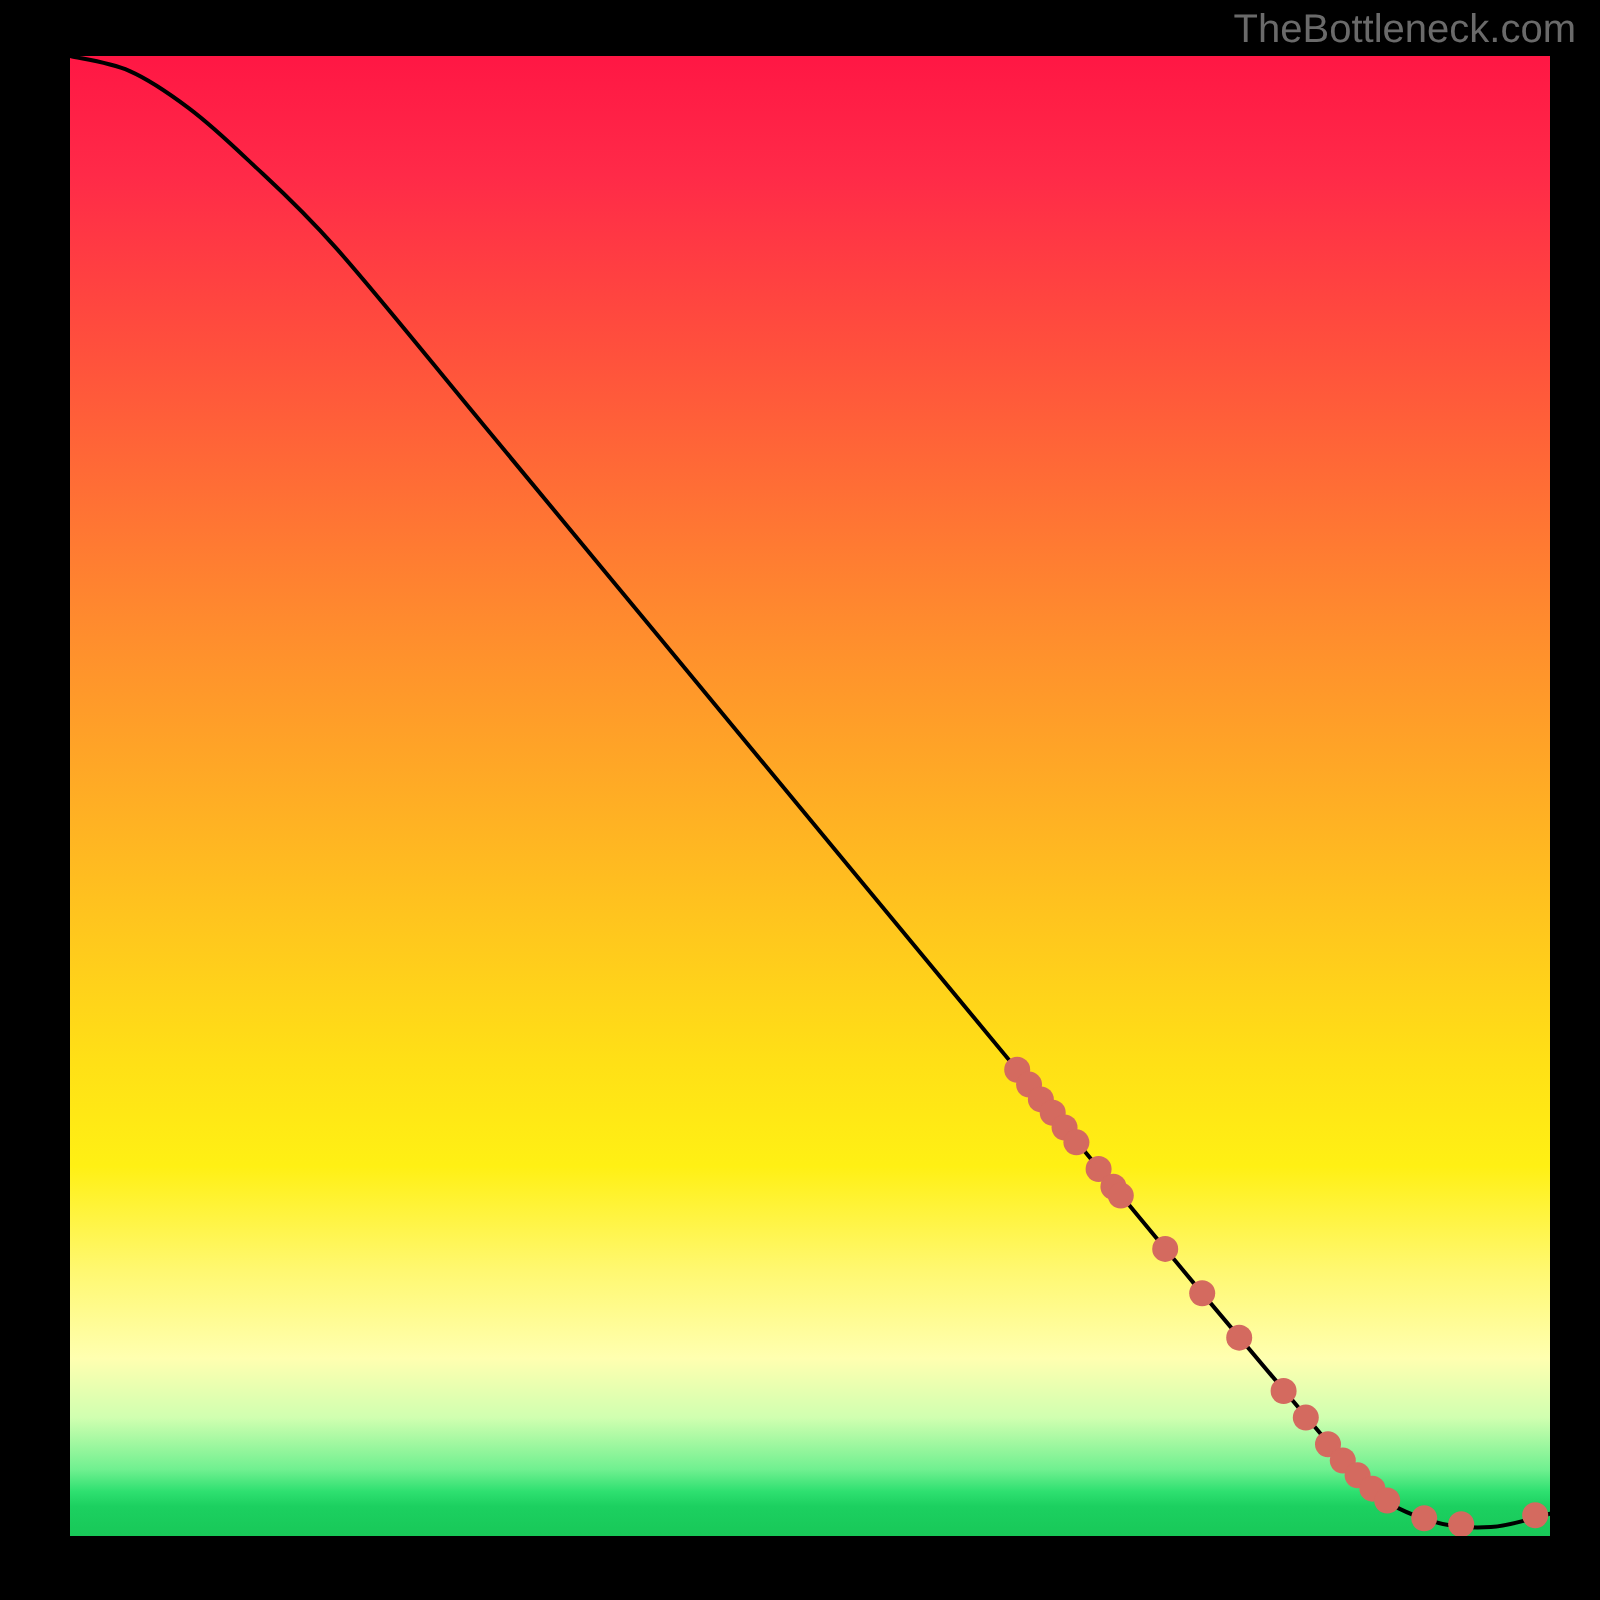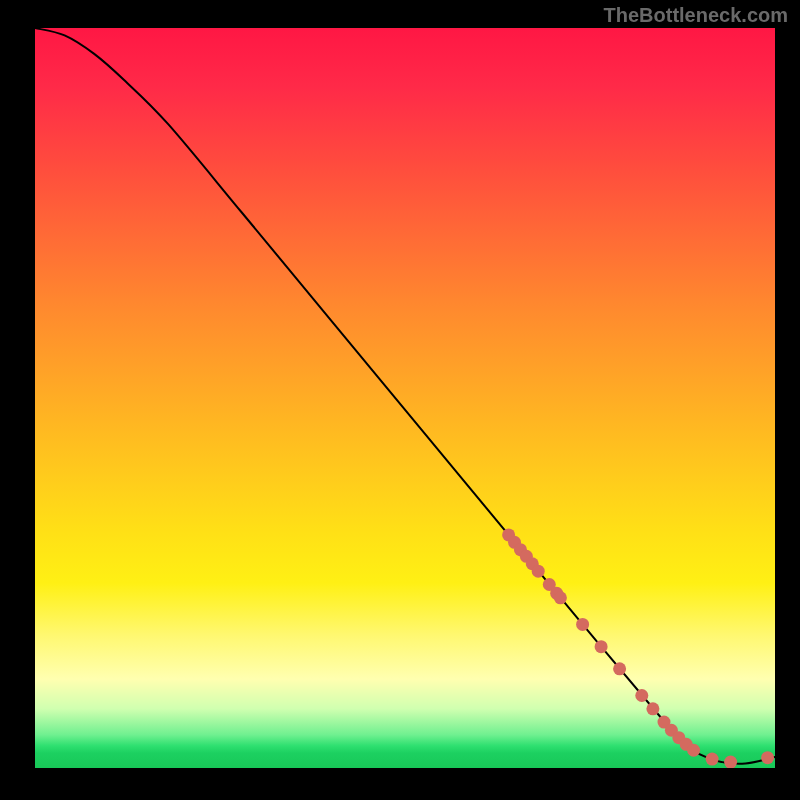--- a/index.html
+++ b/index.html
@@ -10,21 +10,21 @@
     position: relative;
     overflow: hidden;
     font-family: Arial, sans-serif;
   }
   .attribution {
     position: absolute;
     top: 4px;
     right: 12px;
     color: #6a6a6a;
     font-size: 20px;
-    font-weight: 700;
+    font-weight: 400;
     z-index: 10;
   }
   .plot-area {
     position: absolute;
     left: 35px;
     top: 28px;
     width: 740px;
     height: 740px;
     background: linear-gradient(to bottom,
       #ff1744 0%,

